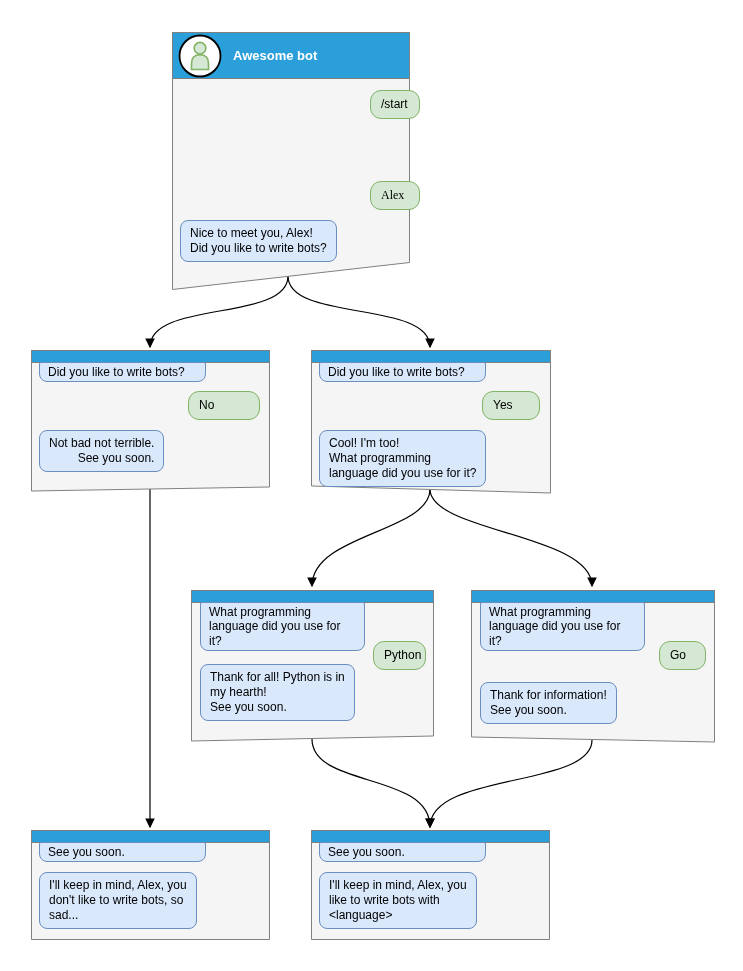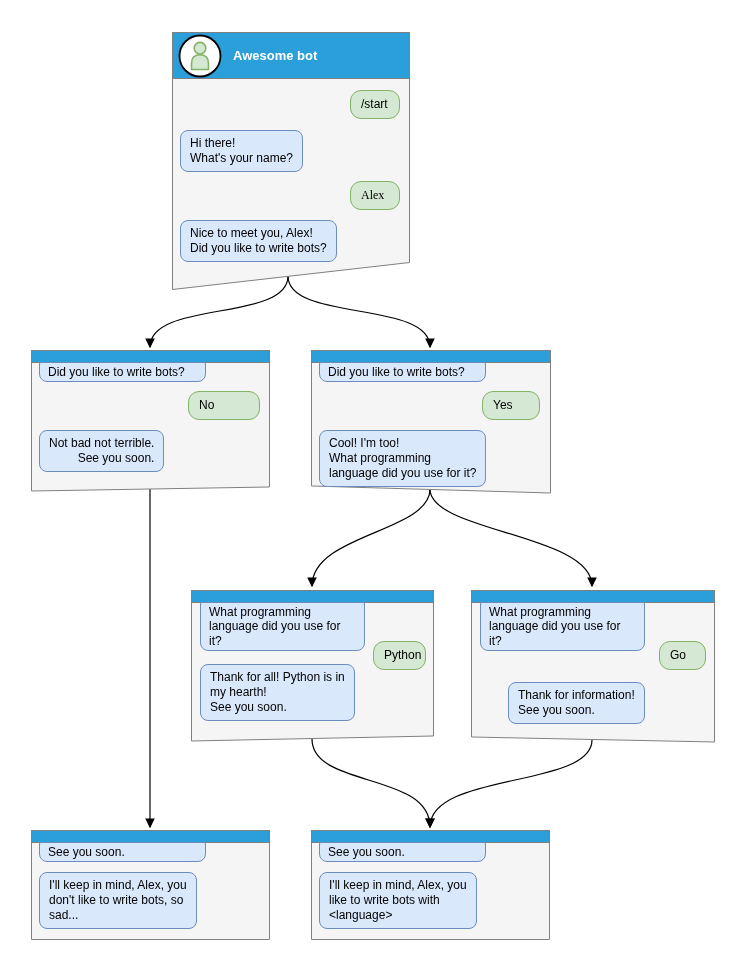--- a/index.html
+++ b/index.html
@@ -50,36 +50,34 @@
       <path d="M288,276 C288,322 150,300 150,347" marker-end="url(#ah)"></path>
       <path d="M288,276 C288,322 430,300 430,347" marker-end="url(#ah)"></path>
       <path d="M430,489 C430,532 312,534 312,586" marker-end="url(#ah)"></path>
       <path d="M430,489 C430,532 592,534 592,586" marker-end="url(#ah)"></path>
       <path d="M150,489 L150,827" marker-end="url(#ah)"></path>
       <path d="M312,739 C312,788 430,772 430,827" marker-end="url(#ah)"></path>
       <path d="M592,740 C592,788 430,772 430,827" marker-end="url(#ah)"></path>
     </g>
   </svg>
 
-  <div class="node" style="left:172px;top:32px;width:238px;height:259px;">
+  <div class="node" style="left:172px;top:32px;width:238px;height:259px;padding-left:20px;">
     <svg class="shape" width="238" height="259">
       <polygon points="0.5,0.5 237.5,0.5 237.5,230.5 0.5,257.5" style="fill:var(--node-fill,#F5F5F5);stroke:var(--node-border,#808080)"></polygon>
       <rect x="0.5" y="0.5" width="237" height="46" style="fill:var(--header-blue,#2B9FD9);stroke:var(--node-border,#808080)"></rect>
     </svg>
     <div class="main-header">
       <svg width="44" height="44">
         <circle cx="22" cy="22" r="20.5" fill="#ffffff" stroke="#000000" stroke-width="1.8"></circle>
         <path d="M13.5,35.5 V29.5 C13.5,23.2 17,20.8 22,20.8 C27,20.8 30.5,23.2 30.5,29.5 V35.5 Z" style="fill:var(--user-bubble-fill,#D5E8D4);stroke:var(--user-bubble-border,#82B366)" stroke-width="1.6" stroke-linejoin="round"></path>
         <circle cx="22" cy="14.2" r="5.8" style="fill:var(--user-bubble-fill,#D5E8D4);stroke:var(--user-bubble-border,#82B366)" stroke-width="1.6"></circle>
       </svg>
       <span class="window-title">Awesome bot</span>
     </div>
     <div class="bubble user" style="top:58px;right:10px;width:50px;">/start</div>
-    <div class="bubble bot" style="top:98px;left:8px;">Hi there!
-What's your name?</div>
     <div class="bubble user" style="top:149px;right:10px;width:50px;font-family:Liberation Serif, serif;">Alex</div>
     <div class="bubble bot" style="top:188px;left:8px;">Nice to meet you, Alex!
 Did you like to write bots?</div>
   </div>
 
   <div class="node" style="left:31px;top:350px;width:239px;height:142px;">
     <svg class="shape" width="239" height="142">
       <polygon points="0.5,0.5 238.5,0.5 238.5,137 0.5,141" style="fill:var(--node-fill,#F5F5F5);stroke:var(--node-border,#808080)"></polygon>
       <rect x="0.5" y="0.5" width="238" height="12" style="fill:var(--header-blue,#2B9FD9);stroke:var(--node-border,#808080)"></rect>
     </svg>
@@ -115,21 +113,21 @@
   </div>
 
   <div class="node" style="left:471px;top:590px;width:244px;height:153px;">
     <svg class="shape" width="244" height="153">
       <polygon points="0.5,0.5 243.5,0.5 243.5,152 0.5,147" style="fill:var(--node-fill,#F5F5F5);stroke:var(--node-border,#808080)"></polygon>
       <rect x="0.5" y="0.5" width="243" height="12" style="fill:var(--header-blue,#2B9FD9);stroke:var(--node-border,#808080)"></rect>
     </svg>
     <div class="bubble quote" style="top:12px;left:9px;width:165px;">What programming
 language did you use for it?</div>
     <div class="bubble user" style="top:51px;right:9px;width:47px;">Go</div>
-    <div class="bubble bot" style="top:92px;left:9px;margin-left:28px;">Thank for information!
+    <div class="bubble bot" style="top:92px;left:9px;">Thank for information!
 See you soon.</div>
   </div>
 
   <div class="node" style="left:31px;top:830px;width:239px;height:110px;">
     <svg class="shape" width="239" height="110">
       <polygon points="0.5,0.5 238.5,0.5 238.5,109.5 0.5,109.5" style="fill:var(--node-fill,#F5F5F5);stroke:var(--node-border,#808080)"></polygon>
       <rect x="0.5" y="0.5" width="238" height="12" style="fill:var(--header-blue,#2B9FD9);stroke:var(--node-border,#808080)"></rect>
     </svg>
     <div class="bubble quote" style="top:12px;left:8px;width:167px;">See you soon.</div>
     <div class="bubble bot" style="top:42px;left:8px;">I'll keep in mind, Alex, you

